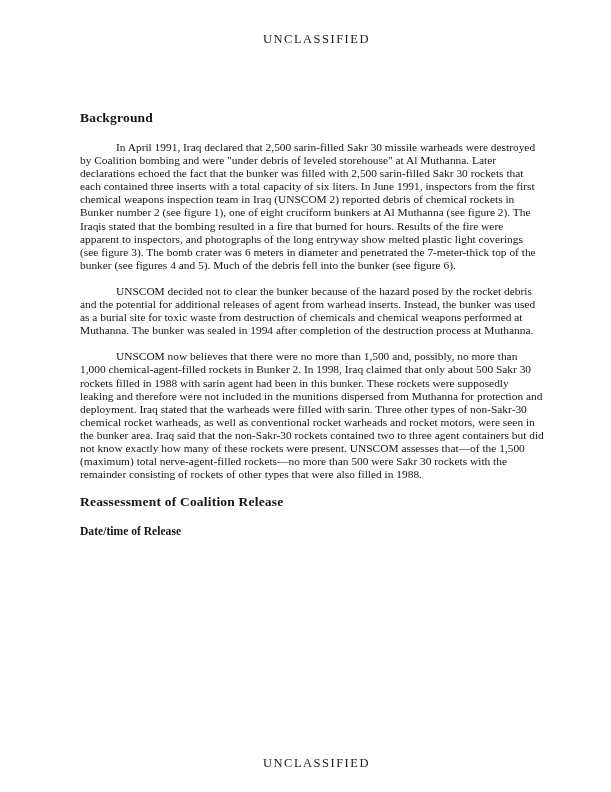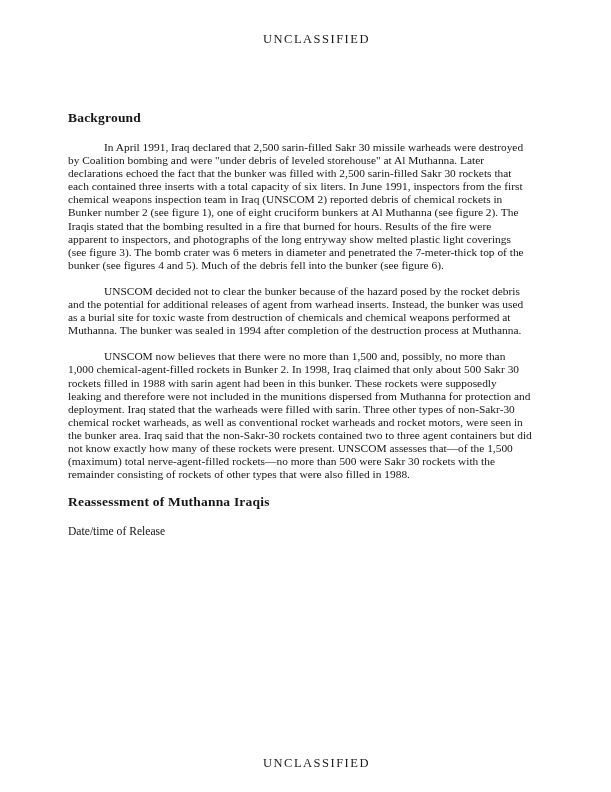--- a/index.html
+++ b/index.html
@@ -20,40 +20,40 @@
     text-align: center;
     font-size: 12.5px;
     letter-spacing: 1.5px;
     color: #1a1a1a;
   }
   .classification.top { top: 32px; }
   .classification.bottom { top: 756px; }
   .content {
     position: absolute;
     top: 110px;
-    left: 68px;
+    left: 80px;
     width: 464px;
   }
   .section-heading {
     font-size: 13.5px;
     font-weight: bold;
     margin: 0 0 15px 0;
     letter-spacing: 0.2px;
   }
   .section-heading.second { margin-top: 6px; }
   .para {
     font-size: 11.4px;
     line-height: 13.1px;
     margin: 0 0 13px 0;
     text-indent: 36px;
     text-align: left;
   }
   .subheading {
     font-size: 11.6px;
-    font-weight: normal;
+    font-weight: bold;
     margin: 7px 0 0 0;
   }
 </style>
 </head>
 <body>
 
 <div class="page">
 
   <div class="classification top">UNCLASSIFIED</div>
 
@@ -61,21 +61,21 @@
 
     <div class="section-heading">Background</div>
 
     <p class="para">In April 1991, Iraq declared that 2,500 sarin-filled Sakr 30 missile warheads were destroyed by Coalition bombing and were "under debris of leveled storehouse" at Al Muthanna. Later declarations echoed the fact that the bunker was filled with 2,500 sarin-filled Sakr 30 rockets that each contained three inserts with a total capacity of six liters.  In June 1991, inspectors from the first chemical weapons inspection team in Iraq (UNSCOM 2) reported debris of chemical rockets in Bunker number 2 (see figure 1), one of eight cruciform bunkers at Al Muthanna (see figure 2). The Iraqis stated that the bombing resulted in a fire that burned for hours.  Results of the fire were apparent to inspectors, and photographs of the long entryway show melted plastic light coverings (see figure 3).  The bomb crater was 6 meters in diameter and penetrated the 7-meter-thick top of the bunker (see figures 4 and 5).  Much of the debris fell into the bunker (see figure 6).</p>
 
     <p class="para">UNSCOM decided not to clear the bunker because of the hazard posed by the rocket debris and the potential for additional releases of agent from warhead inserts.  Instead, the bunker was used as a burial site for toxic waste from destruction of chemicals and chemical weapons performed at Muthanna.  The bunker was sealed in 1994 after completion of the destruction process at Muthanna.</p>
 
     <p class="para">UNSCOM now believes that there were no more than 1,500 and, possibly, no more than 1,000 chemical-agent-filled rockets in Bunker 2.  In 1998, Iraq claimed that only about 500 Sakr 30 rockets filled in 1988 with sarin agent had been in this bunker.  These rockets were supposedly leaking and therefore were not included in the munitions dispersed from Muthanna for protection and deployment.  Iraq stated that the warheads were filled with sarin.  Three other types of non-Sakr-30 chemical rocket warheads, as well as conventional rocket warheads and rocket motors, were seen in the bunker area.  Iraq said that the non-Sakr-30 rockets contained two to three agent containers but did not know exactly how many of these rockets were present. UNSCOM assesses that—of the 1,500 (maximum) total nerve-agent-filled rockets—no more than 500 were Sakr 30 rockets with the remainder consisting of rockets of other types that were also filled in 1988.</p>
 
 
-    <div class="section-heading second">Reassessment of Muthanna Iraqis</div>
+    <div class="section-heading second">Reassessment of Coalition Release</div>
 
 
     <div class="subheading">Date/time of Release</div>
 
   </div>
 
   <div class="classification bottom">UNCLASSIFIED</div>
 
 </div>
 

